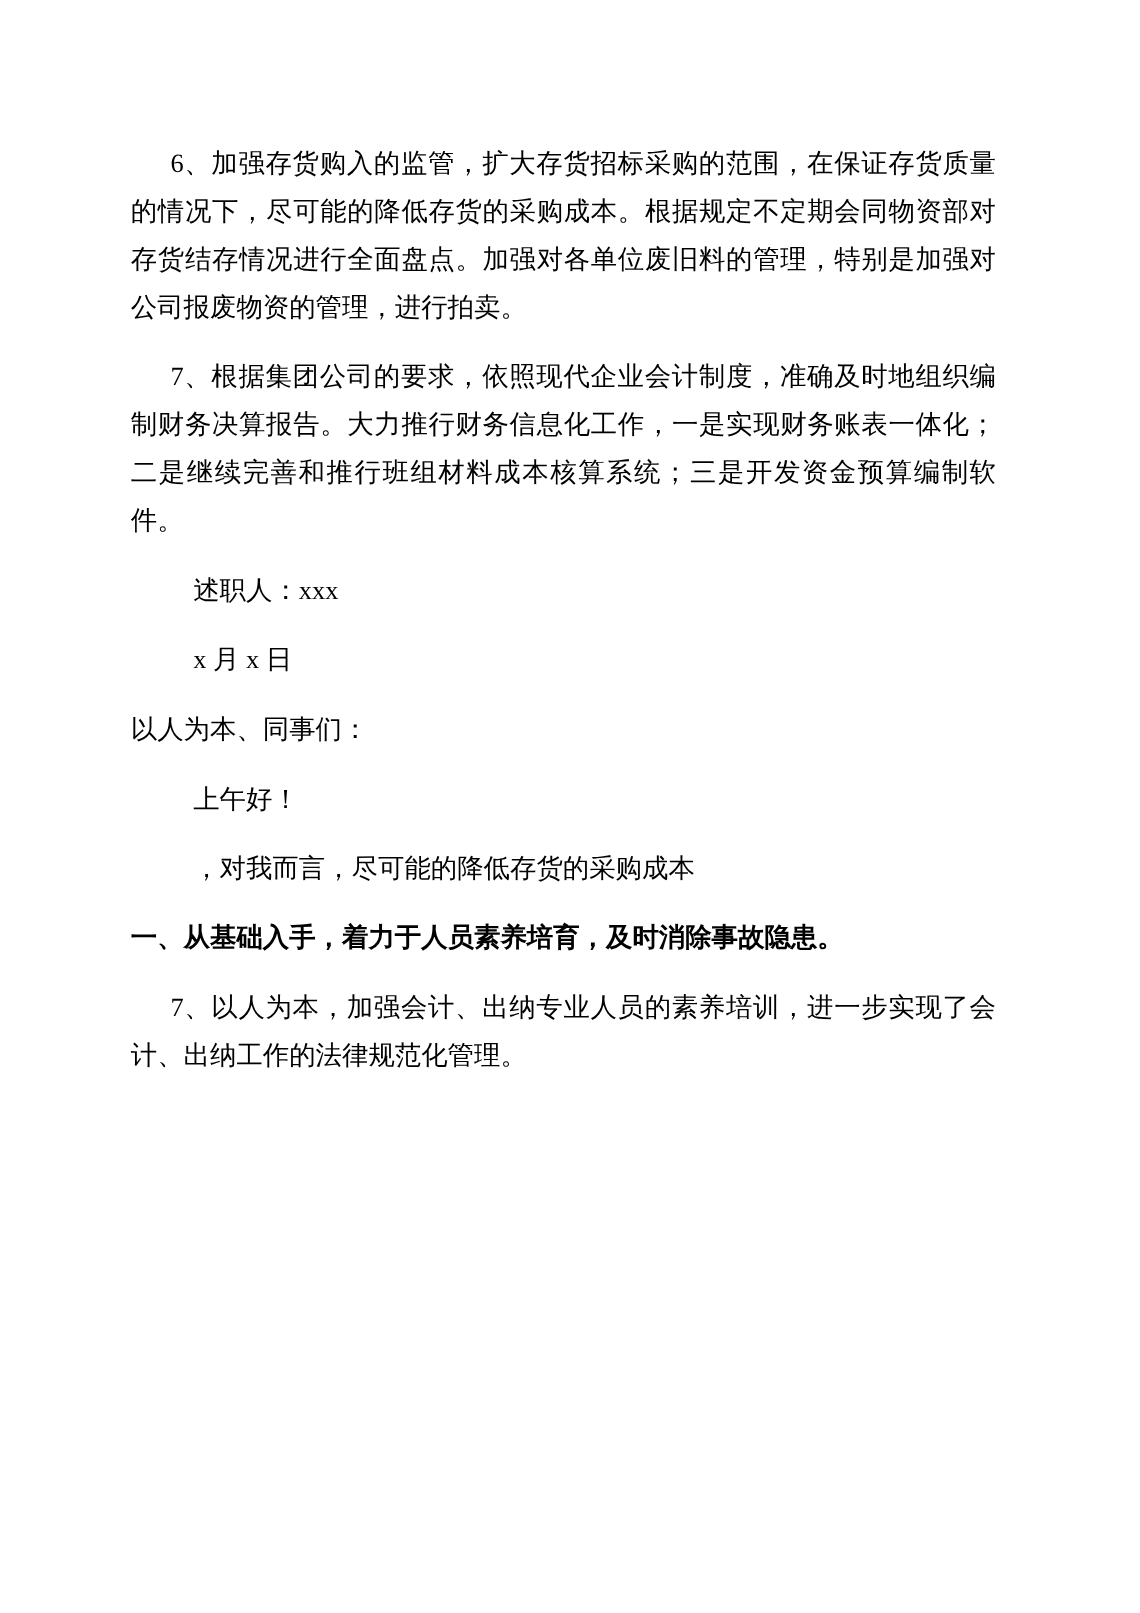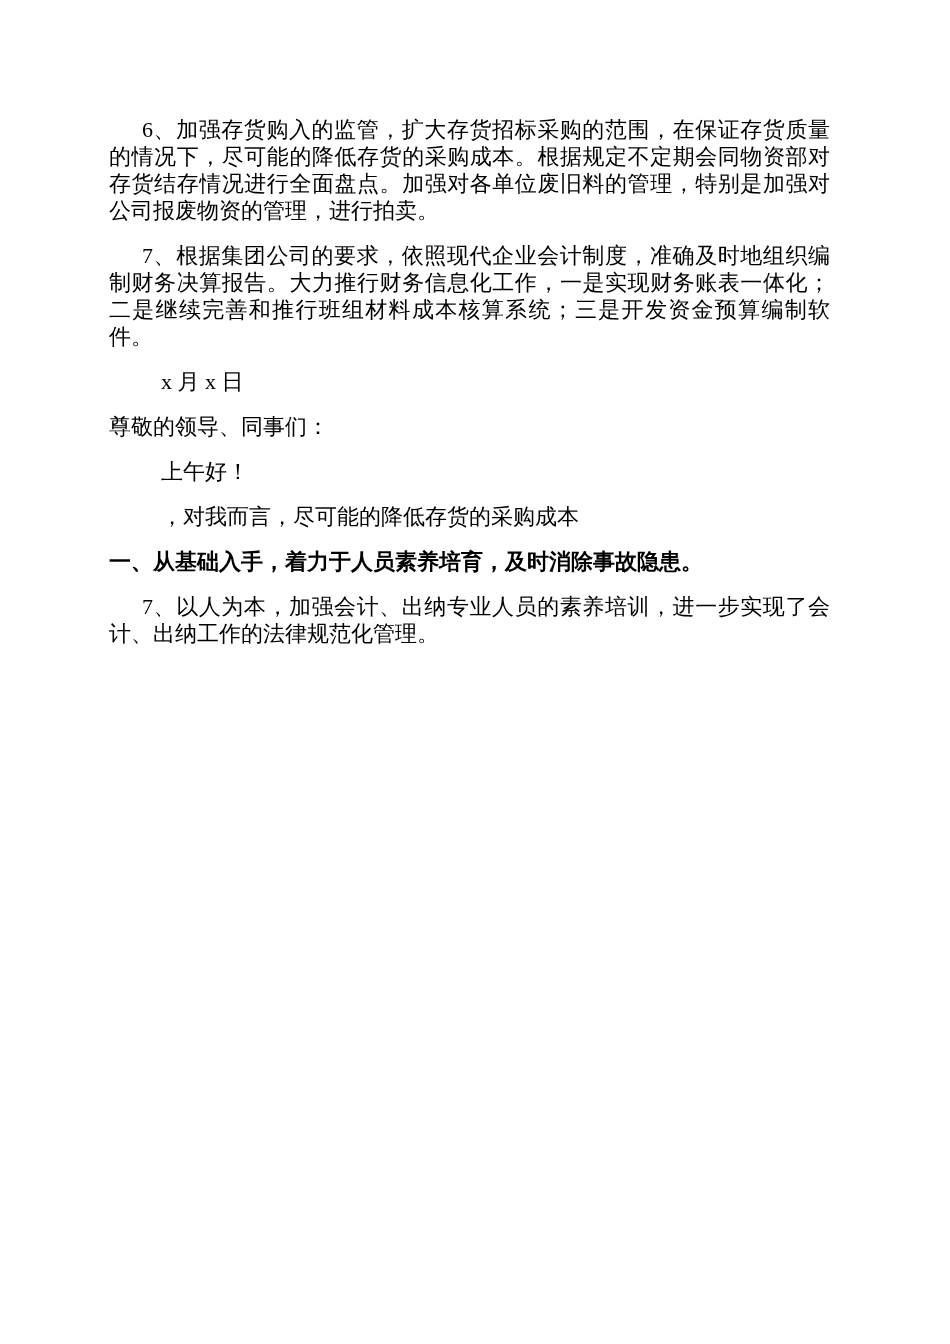--- a/index.html
+++ b/index.html
@@ -20,21 +20,21 @@
     position: absolute;
     left: 109px;
     top: 0;
     width: 721px;
     padding-top: 116px;
     box-sizing: content-box;
   }
   .content p {
     margin: 0 0 18px 0;
     font-size: 22px;
-    line-height: 27px;
+    line-height: 40px;
     text-align: justify;
     text-justify: inter-character;
     word-break: break-all;
   }
   .para-indent   { text-indent: 52px; }
   .para-num      { text-indent: 33px; }
   .para-flush    { text-indent: 0; }
   .para-heading {
     text-indent: 0;
     font-family: "DejaVu Sans", "Liberation Sans", sans-serif;
@@ -43,20 +43,21 @@
     text-align: left;
   }
 </style>
 </head>
 <body>
 
 <div class="page">
   <div class="content">
     <p class="para-num">6、加强存货购入的监管，扩大存货招标采购的范围，在保证存货质量的情况下，尽可能的降低存货的采购成本。根据规定不定期会同物资部对存货结存情况进行全面盘点。加强对各单位废旧料的管理，特别是加强对公司报废物资的管理，进行拍卖。</p>
     <p class="para-num">7、根据集团公司的要求，依照现代企业会计制度，准确及时地组织编制财务决算报告。大力推行财务信息化工作，一是实现财务账表一体化；二是继续完善和推行班组材料成本核算系统；三是开发资金预算编制软件。</p>
+    <p class="para-indent">述职人：xxx</p>
     <p class="para-indent">x 月 x 日</p>
-    <p class="para-flush">尊敬的领导、同事们：</p>
+    <p class="para-flush">以人为本、同事们：</p>
     <p class="para-indent">上午好！</p>
     <p class="para-indent">，对我而言，尽可能的降低存货的采购成本</p>
     <p class="para-heading">一、从基础入手，着力于人员素养培育，及时消除事故隐患。</p>
     <p class="para-num">7、以人为本，加强会计、出纳专业人员的素养培训，进一步实现了会计、出纳工作的法律规范化管理。</p>
   </div>
 </div>
 
 </body></html>

